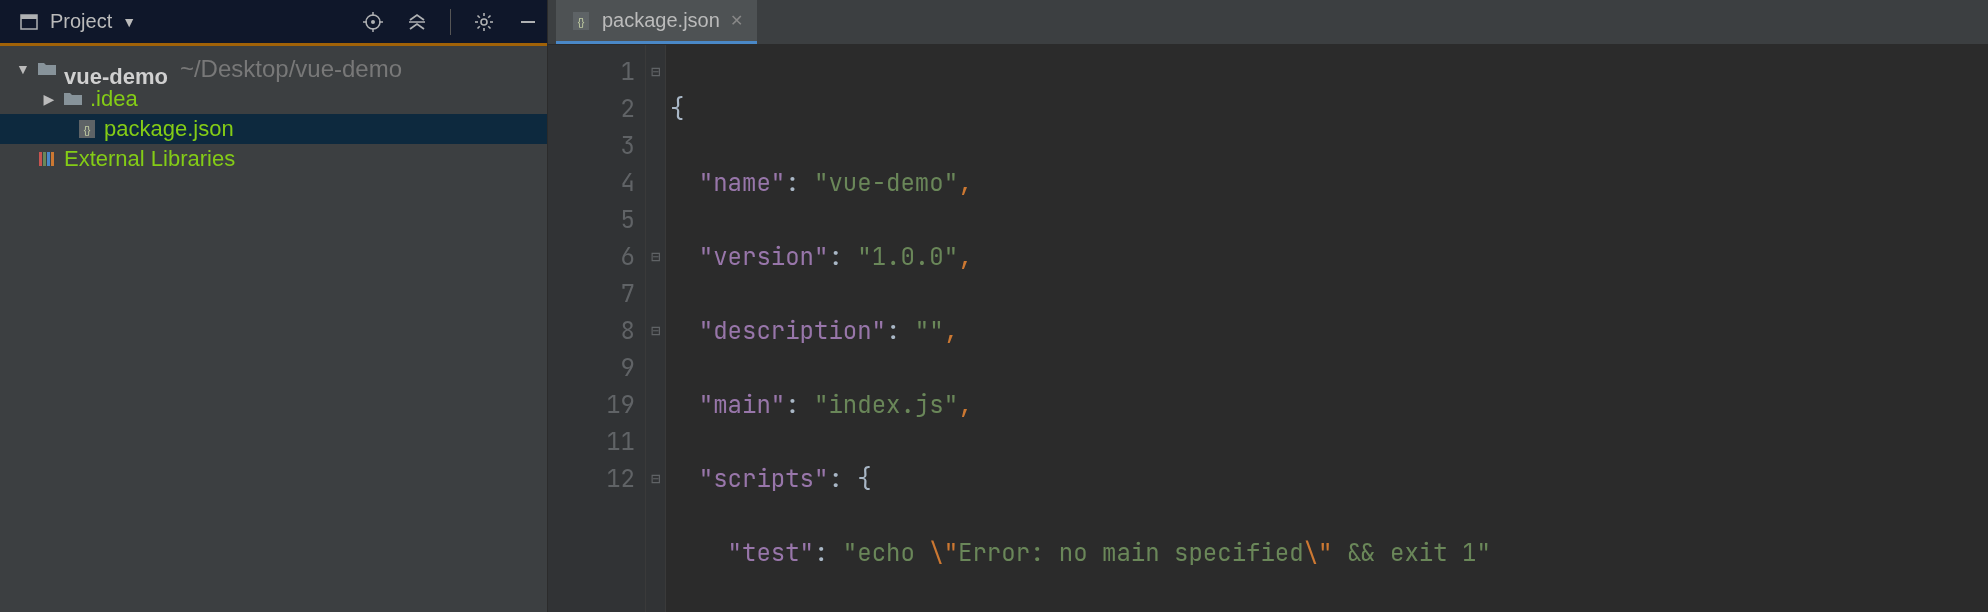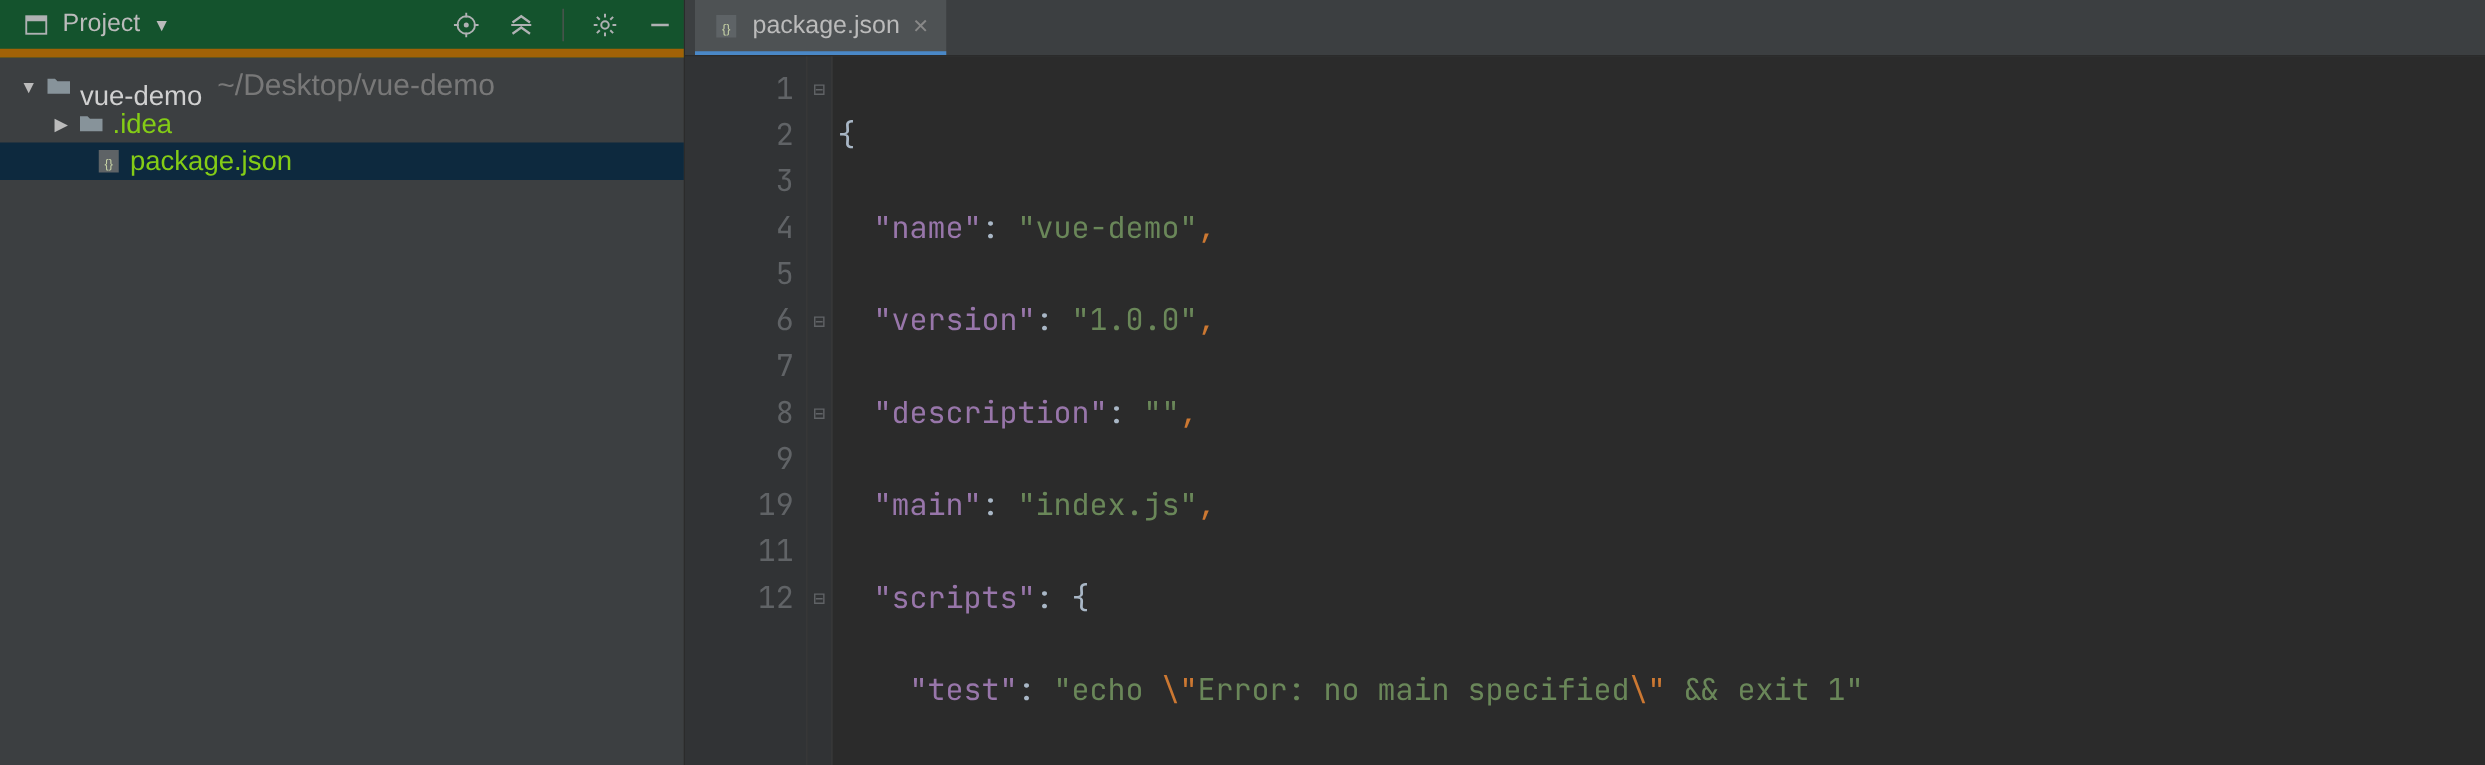--- a/index.html
+++ b/index.html
@@ -13,22 +13,22 @@
   }
   
   .sidebar {
     width:548px;
     background:#3c3f41;
     border-right:1px solid #2b2b2b;
     display:flex; flex-direction:column;
   }
   .tool-header {
     height:46px;
-    background:#14532d;
-    border-bottom:7px solid #a16207;
+    background:#0f172a;
+    border-bottom:3px solid #a16207;
     display:flex; align-items:center;
     padding:0 8px 0 18px;
     font-size:20px;
   }
   .tool-title {
     display:flex; align-items:center; gap:10px;
     color:#bbbbbb;
     cursor:pointer;
   }
   .tool-icons {
@@ -53,21 +53,21 @@
     gap:6px;
     white-space:nowrap;
     cursor:pointer;
   }
   .tree-row.d1 { padding-left:42px; }
   .tree-row.d2 { padding-left:76px; }
   .tree-row.selected { background:#0d293e; }
   .arrow { width:14px; display:flex; justify-content:center; color:#bbbbbb; font-size:14px;}
   .node-icon { width:22px; height:22px; display:flex; align-items:center; justify-content:center; }
   .node-label { color:#84cc16; }
-  .node-label.bold { font-weight:400; color:#d0d0d0;margin-top:16px; }
+  .node-label.bold { font-weight:700; color:#d0d0d0;margin-top:16px; }
   .node-path { color:#787878; font-size:24px; margin-left:6px;}
   
   .main {
     flex:1;
     display:flex; flex-direction:column;
   }
   .tabbar {
     height:46px;
     background:#3c3f41;
     display:flex; align-items:flex-end;
@@ -203,20 +203,32 @@
       <span class="node-label">.idea</span>
     </div>
     <div class="tree-row d2 selected">
       <span class="node-icon">
         <svg width="18" height="20" viewBox="0 0 18 20">
             <rect x="1" y="1" width="16" height="18" fill="#5e6366"></rect>
             <text x="9" y="15" text-anchor="middle" font-size="10" fill="#c7d3a6">{}</text>
           </svg>
       </span>
       <span class="node-label">package.json</span>
+    </div>
+    <div class="tree-row">
+      <span class="arrow"></span>
+      <span class="node-icon">
+        <svg width="20" height="18" viewBox="0 0 20 18">
+            <rect x="2" y="2" width="3" height="14" fill="#c75450"></rect>
+            <rect x="6" y="2" width="3" height="14" fill="#6a8759"></rect>
+            <rect x="10" y="2" width="3" height="14" fill="#4a88c7"></rect>
+            <rect x="14" y="2" width="3" height="14" fill="#cc7832"></rect>
+          </svg>
+      </span>
+      <span class="node-label">External Libraries</span>
     </div>
   </div>
 </div>
 
 <div class="main">
   <div class="tabbar">
     <div class="tab active">
       <span class="node-icon">
         <svg width="18" height="20" viewBox="0 0 18 20">
             <rect x="1" y="1" width="16" height="18" fill="#5e6366"></rect>

